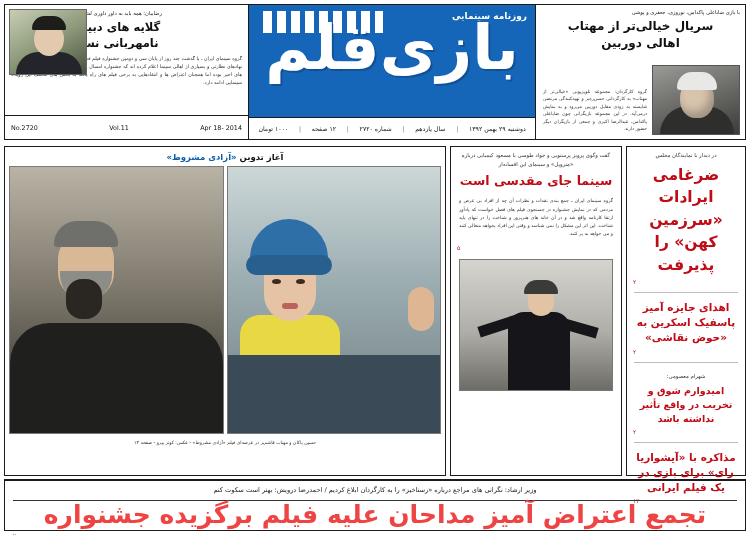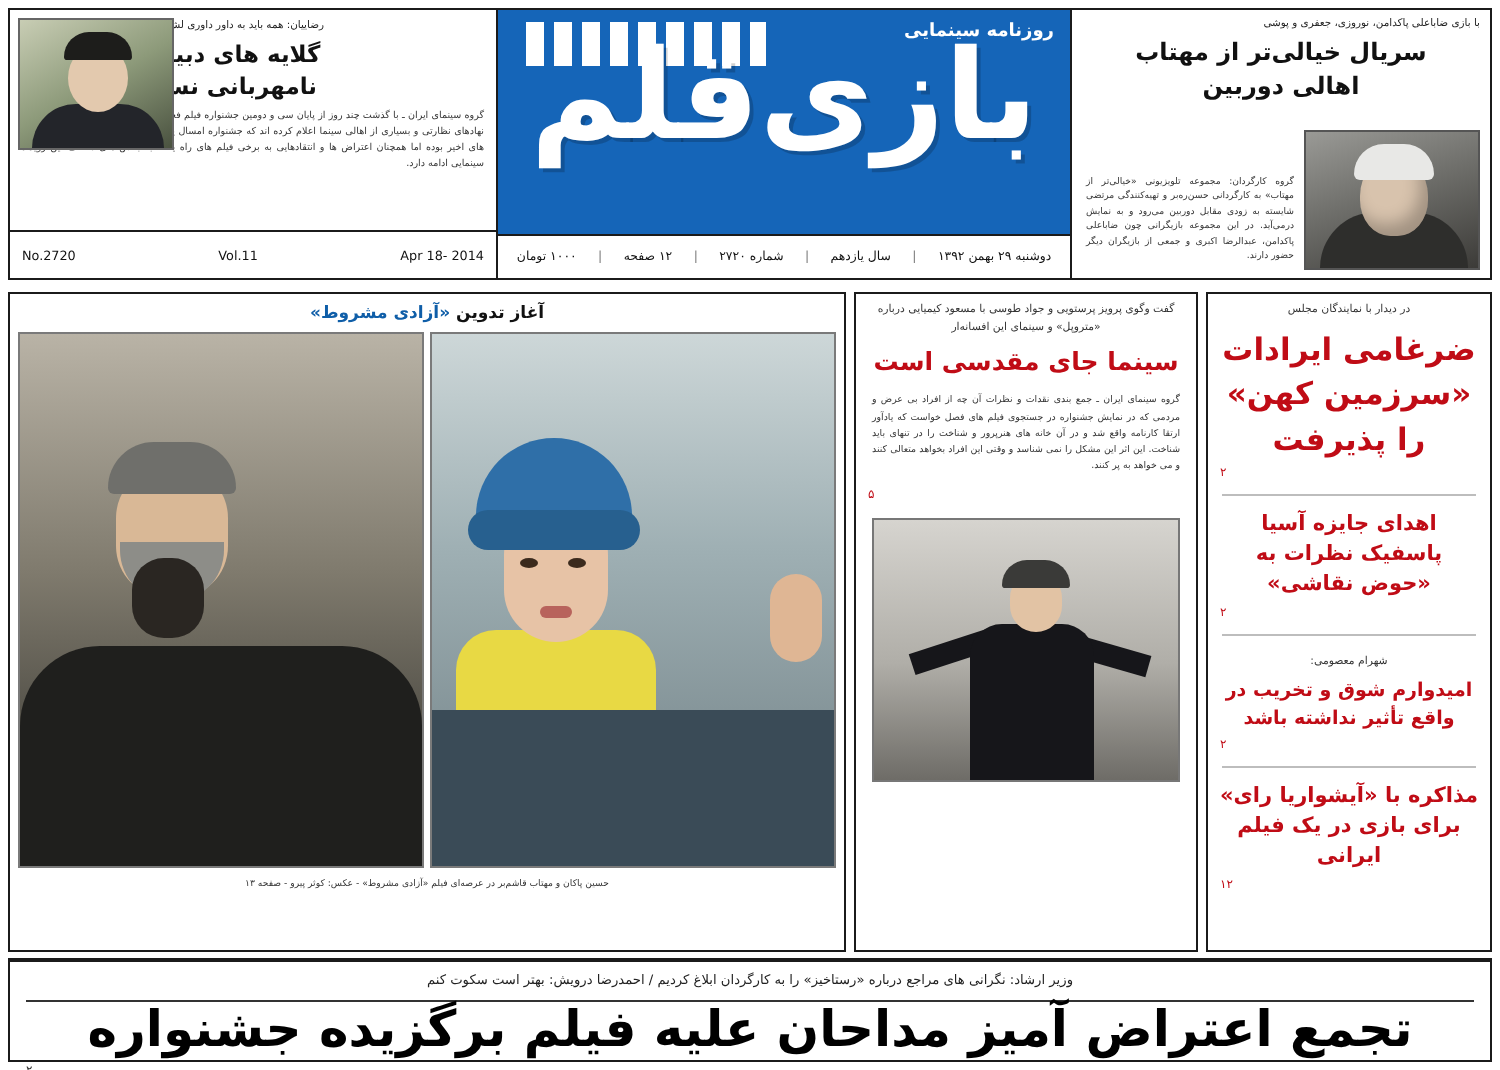--- a/index.html
+++ b/index.html
@@ -213,21 +213,21 @@
     top: 146px; left: 4px; right: 4px;
     height: 330px;
     display: flex;
     gap: 4px;
   }
   .col {
     border: 1px solid #1b1b1b;
     position: relative;
     background: #fff;
   }
-  .col-right { width: 143px; }
+  .col-right { width: 120px; }
   .col-mid { flex: 1; }
   .col-left { width: 172px; }
 
   .kicker {
     font-size: 5.4px;
     color: #333;
     text-align: center;
     padding: 4px 5px 2px 5px;
     line-height: 1.6;
   }
@@ -413,21 +413,21 @@
   }
   .bottom-kicker {
     font-size: 6.6px;
     color: #222;
     text-align: center;
     padding: 2px 8px 3px 8px;
   }
   .bottom-head {
     font-size: 25px;
     font-weight: bold;
-    color: #000000;
+    color: #ef4444;
     text-align: center;
     line-height: 1.15;
   }
   .bottom-pg {
     font-size: 6px;
     color: #333;
     text-align: left;
     padding: 2px 8px 0 8px;
   }
   .sep-line {
@@ -501,21 +501,21 @@
       <div class="headline-red h-xl">
         <span class="ln">ضرغامی ایرادات</span>
         <span class="ln">«سرزمین کهن» را</span>
         <span class="ln">پذیرفت</span>
       </div>
       <div class="pg">۲</div>
       <div class="rule"></div>
 
       <div class="headline-red h-m">
         <span class="ln">اهدای جایزه</span>
-        <span class="ln">آسیا پاسفیک نظرات</span>
+        <span class="ln">آمیز پاسفیک اسکرین</span>
         <span class="ln">به «حوض نقاشی»</span>
       </div>
       <div class="pg">۲</div>
       <div class="rule"></div>
 
       <div class="kicker">شهرام معصومی:</div>
       <div class="headline-red h-s">
         <span class="ln">امیدوارم شوق و تخریب</span>
         <span class="ln">در واقع تأثیر نداشته باشد</span>
       </div>

